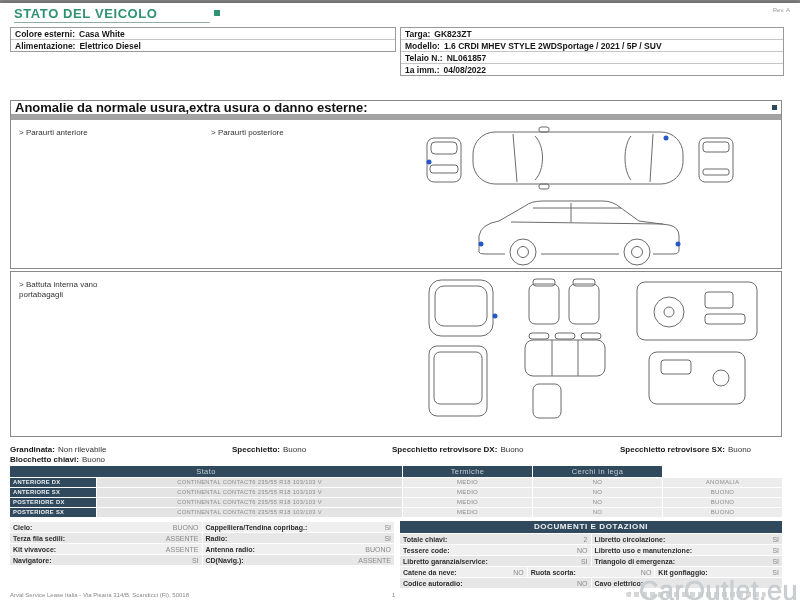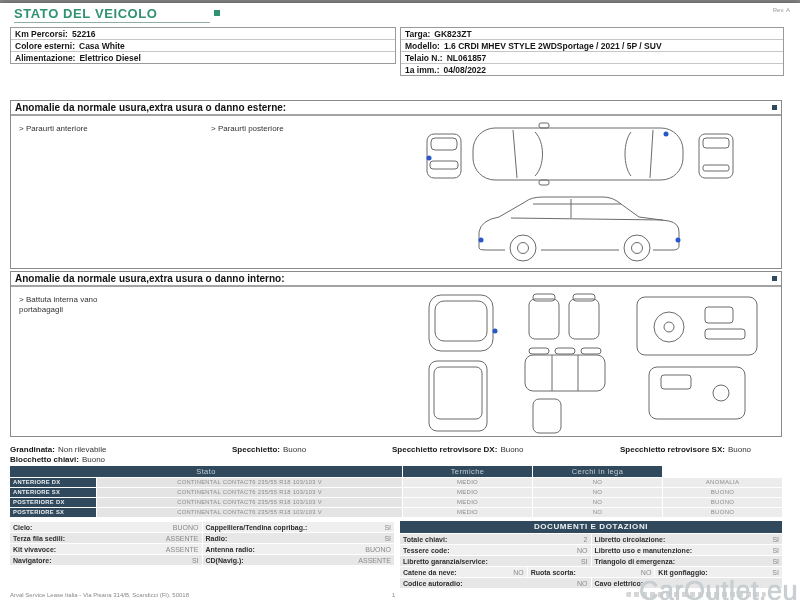--- a/index.html
+++ b/index.html
@@ -18,21 +18,21 @@
   .info-left{left:10px;width:384px;}
   .info-right{left:400px;width:382px;}
   .info-row{display:flex;gap:4px;align-items:center;height:11px;padding:0 4px;border-bottom:1px solid #c6c6c6;font-size:8.5px;white-space:nowrap;overflow:hidden;}
   .info-row:last-child{border-bottom:none;text-align:center;}
   .lbl{font-weight:bold;color:#161616;}
   .val{font-weight:bold;color:#161616;}
   
   .section{position:absolute;left:10px;width:770px;border:1px solid #8a8a8a;background:#fff;}
   .sec-ext{top:97px;height:167px;}
   .sec-int{top:268px;height:164px;}
-  .section-header{height:13px;border-bottom:2px solid #a3a3a3;display:flex;align-items:center;justify-content:space-between;padding:0 4px;font-size:10px;font-weight:bold;color:#111;}
+  .section-header{height:13px;border-bottom:6px solid #a3a3a3;display:flex;align-items:center;justify-content:space-between;padding:0 4px;font-size:13px;font-weight:bold;color:#111;}
   .hdr-square{width:5px;height:5px;background:#30495c;flex:0 0 auto;}
   .section-body{position:relative;height:calc(100% - 14px);}
   .item{position:absolute;top:8px;font-size:8px;color:#333;}
   .item-0{left:8px;}
   .item-1{left:200px;}
   .item-wrap{width:118px;line-height:10px;}
   .diagram{position:absolute;right:8px;top:4px;}
   .diagram *{vector-effect:non-scaling-stroke;}
   
   .cond{position:absolute;font-size:8px;white-space:nowrap;}
@@ -75,24 +75,20 @@
 
 <div class="page">
 
   <h1 class="title">STATO DEL VEICOLO</h1>
   <div class="title-rule"></div>
   <div class="title-square"></div>
   <div class="rev">Rev. A</div>
 
   <div class="info-table info-left">
     <div class="info-row">
-      <span class="lbl">Km Percorsi:</span>
-      <span class="val">52216</span>
-    </div>
-    <div class="info-row">
       <span class="lbl">Colore esterni:</span>
       <span class="val">Casa White</span>
     </div>
     <div class="info-row">
       <span class="lbl">Alimentazione:</span>
       <span class="val">Elettrico Diesel</span>
     </div>
   </div>
 
   <div class="info-table info-right">
@@ -160,24 +156,20 @@
           <circle cx="216" cy="128" r="13"></circle>
           <circle cx="216" cy="128" r="5.5"></circle>
         </g>
         <circle cx="60" cy="120" r="2.5" fill="#2857c8"></circle>
         <circle cx="257" cy="120" r="2.5" fill="#2857c8"></circle>
       </svg>
     </div>
   </div>
 
   <div class="section sec-int">
-    <div class="section-header">
-      <span>Anomalie da normale usura,extra usura o danno interno:</span>
-      <span class="hdr-square"></span>
-    </div>
     <div class="section-body">
       <span class="item item-0 item-wrap">&gt; Battuta interna vano portabagagli</span>
       <svg class="diagram" width="352" height="146" viewBox="0 0 352 146">
 
         <g stroke="#6b6b6b" fill="none" stroke-width="1">
           <rect x="8" y="4" width="64" height="56" rx="12"></rect>
           <rect x="14" y="10" width="52" height="40" rx="9"></rect>
           <rect x="8" y="70" width="58" height="70" rx="8"></rect>
           <rect x="13" y="76" width="48" height="52" rx="6"></rect>
         </g>

